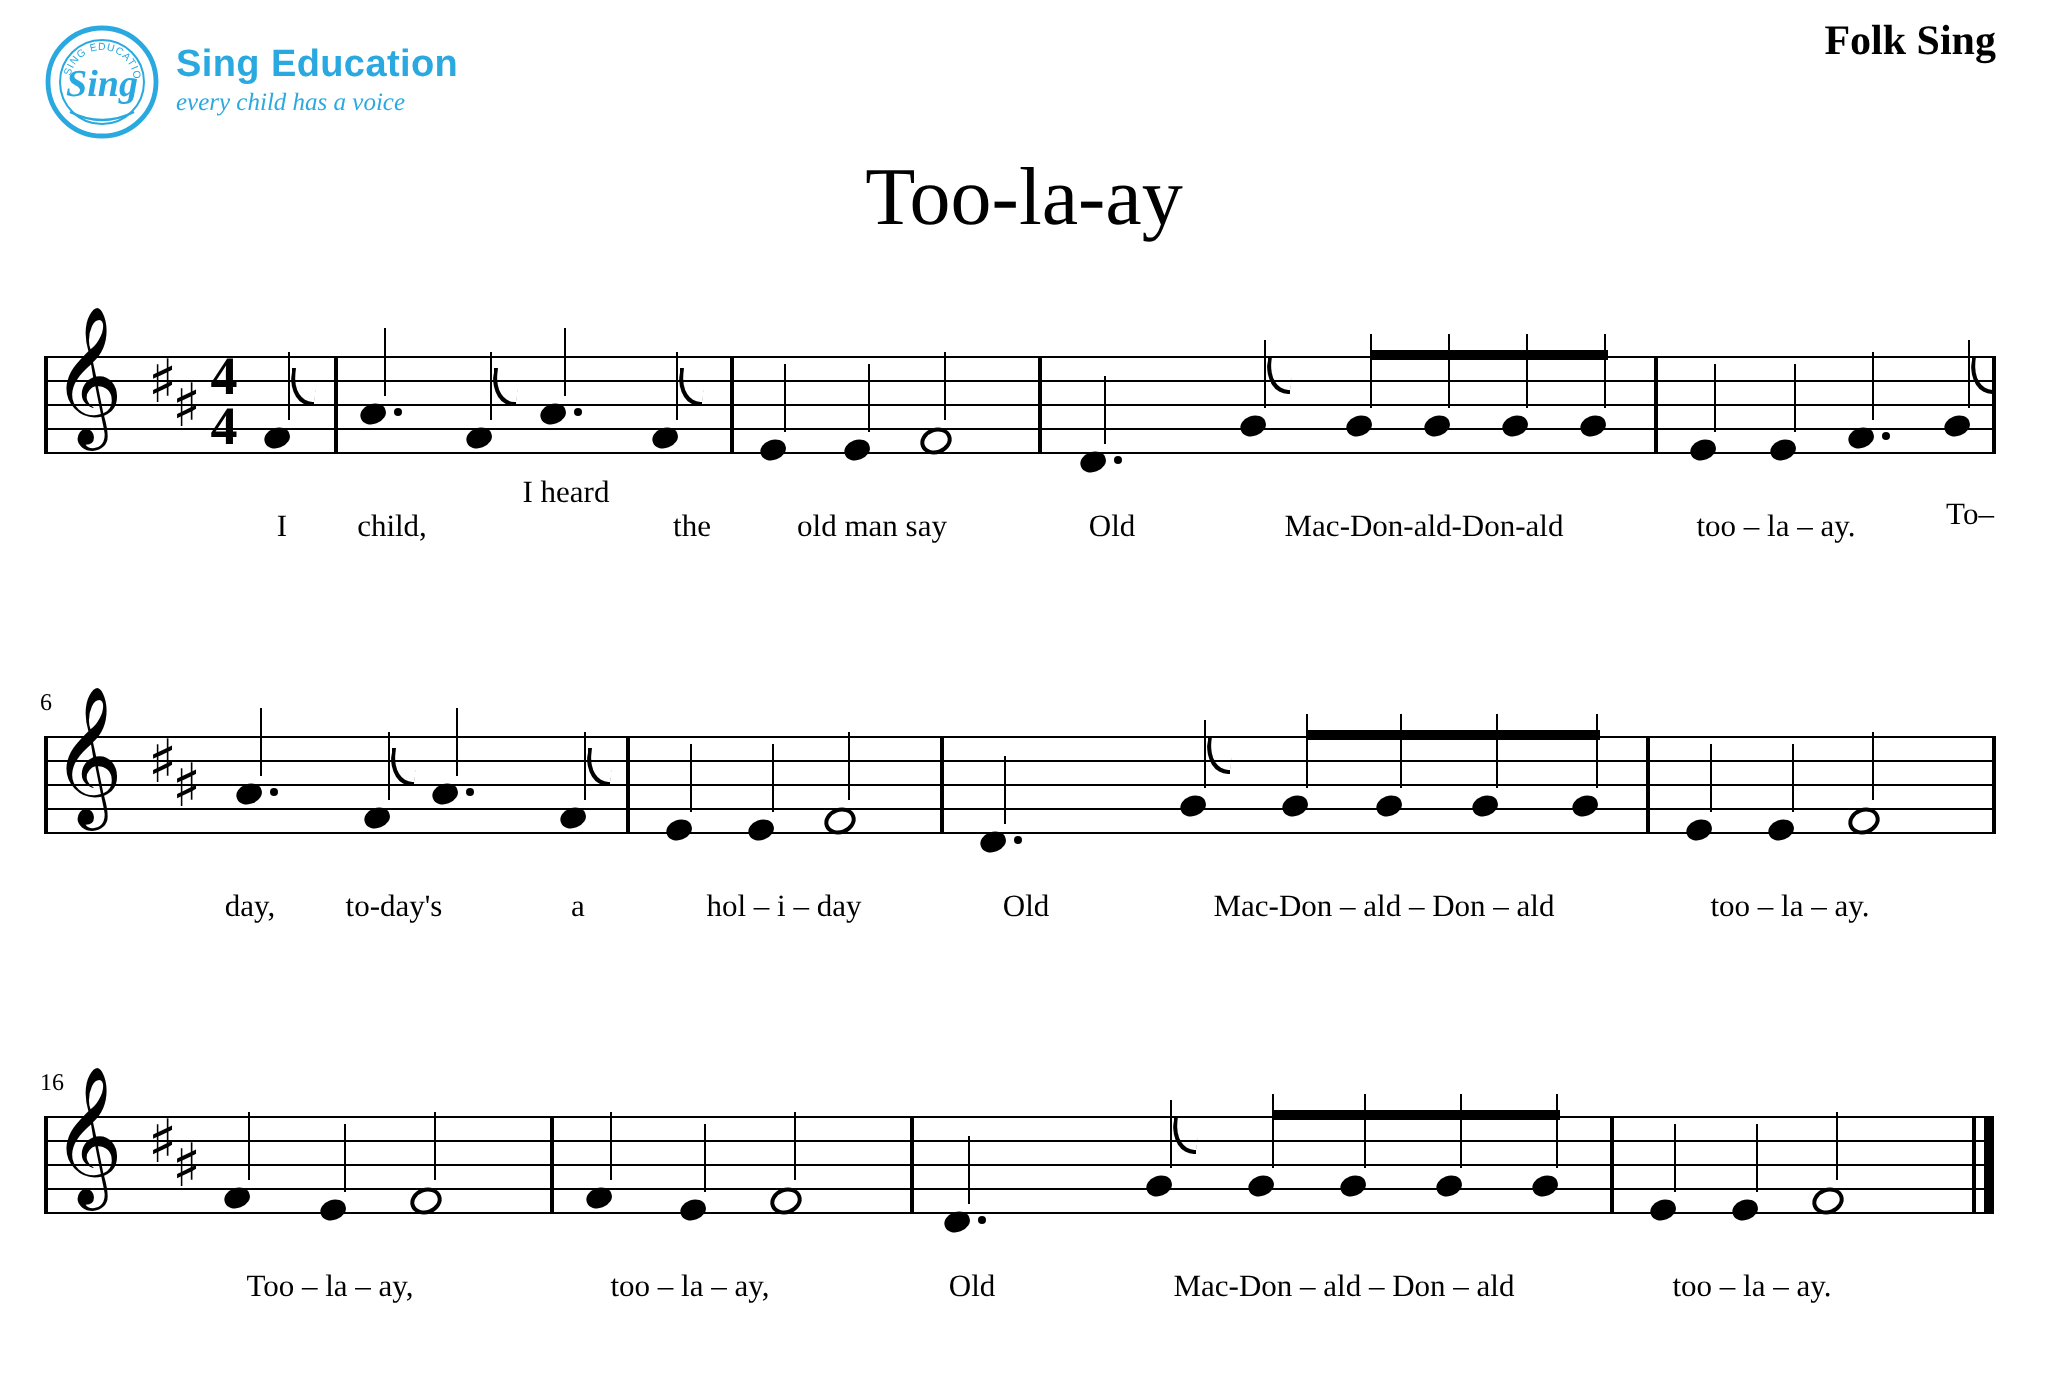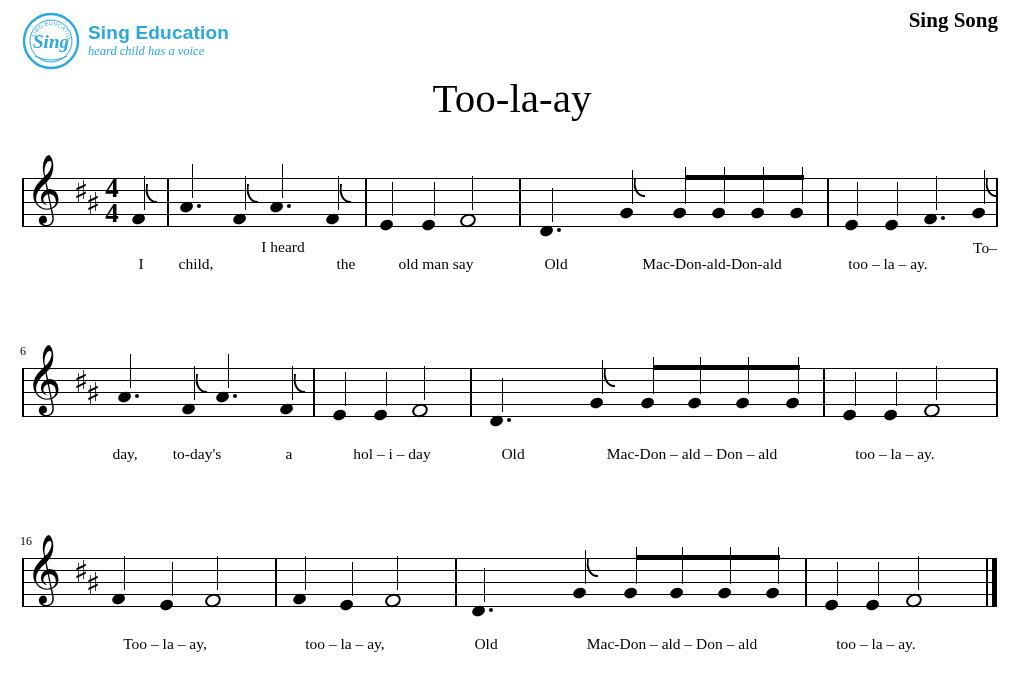--- a/index.html
+++ b/index.html
@@ -214,25 +214,25 @@
       <text font-family="Liberation Sans, sans-serif" font-size="5.2" fill="#2aa9e0" letter-spacing="0.4">
         <textPath href="#ringtop" startOffset="6%">SING EDUCATION</textPath>
       </text>
       <path d="M 29 48 m -15,0 a 15,15 0 0 0 30,0" fill="none" stroke="none"></path>
       <text x="29" y="36" text-anchor="middle" font-family="Liberation Serif, serif" font-style="italic" font-weight="bold" font-size="19" fill="#2aa9e0">Sing</text>
       <path d="M13 44 Q29 52 45 44" fill="none" stroke="#2aa9e0" stroke-width="1.2"></path>
     </svg>
   </div>
   <div class="logo-text">
     <span class="logo-title">Sing Education</span>
-    <span class="logo-tagline">heard child has a voice</span>
+    <span class="logo-tagline">every child has a voice</span>
   </div>
 </div>
 
-<div class="composer">Sing Song</div>
+<div class="composer">Folk Sing</div>
 <div class="song-title">Too-la-ay</div>
 
 <div class="system sys1">
 
   <div class="staff">
     <div class="line"></div>
     <div class="line"></div>
     <div class="line"></div>
     <div class="line"></div>
     <div class="line"></div>
@@ -346,21 +346,21 @@
   <div class="barline" style="left:996px;"></div>
 
   <div class="lyric" style="left:141px; top:95px;">I</div>
   <div class="lyric" style="left:196px; top:95px;">child,</div>
   <div class="lyric" style="left:283px; top:78px;">I heard</div>
   <div class="lyric" style="left:346px; top:95px;">the</div>
   <div class="lyric" style="left:436px; top:95px;">old man say</div>
   <div class="lyric" style="left:556px; top:95px;">Old</div>
   <div class="lyric" style="left:712px; top:95px;">Mac-Don-ald-Don-ald</div>
   <div class="lyric" style="left:888px; top:95px;">too – la – ay.</div>
-  <div class="lyric" style="left:985px; top:79px;">To–</div>
+  <div class="lyric" style="left:985px; top:89px;">To–</div>
 </div>
 
 <div class="system sys2">
 
   <div class="measure-number">6</div>
 
   <div class="staff">
     <div class="line"></div>
     <div class="line"></div>
     <div class="line"></div>

